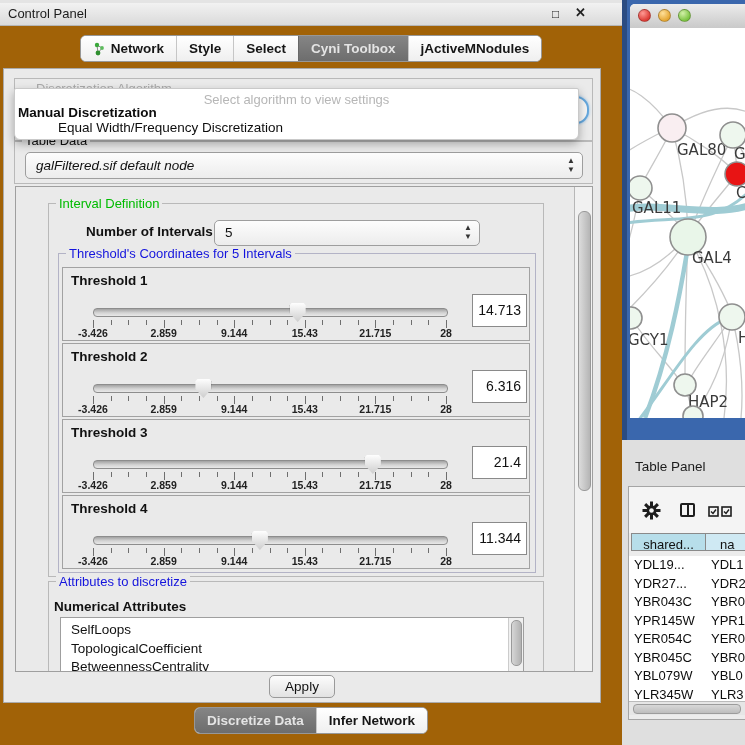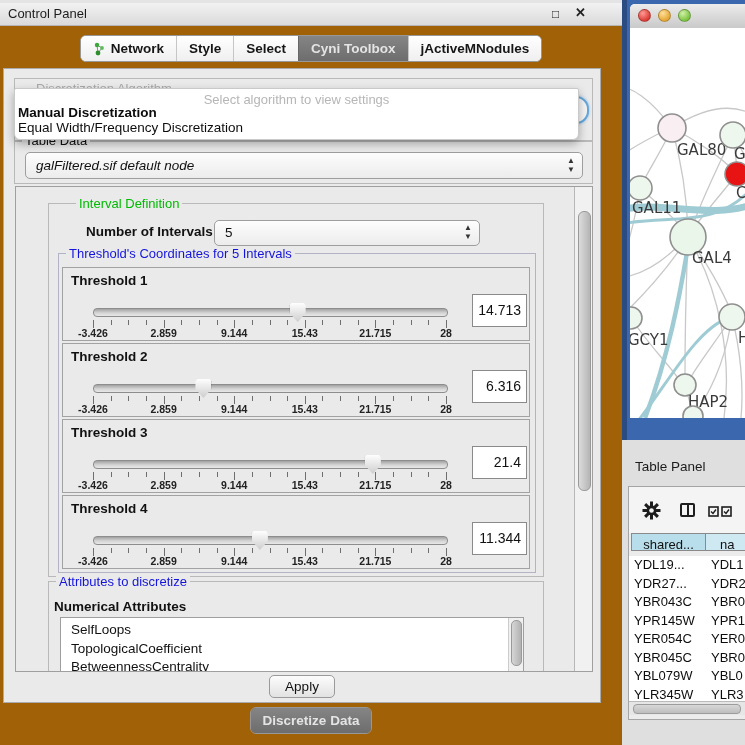--- a/index.html
+++ b/index.html
@@ -36,21 +36,21 @@
   #algo-label{left:18px;top:2px;color:#a9a9a9;background:transparent;}
   #algo-combo{position:absolute;left:19px;top:27px;width:562px;height:24px;border-radius:13px;
     border:2px solid #65a7dc;background:#f5f5f5;box-shadow:0 0 3px #8abbe6;}
 
   
   #popup{position:absolute;left:10px;top:19px;width:563px;height:50px;background:#fff;
     border:1px solid #c9c9c9;border-radius:2px 2px 6px 6px;box-shadow:0 4px 10px rgba(0,0,0,0.3);z-index:6;}
   #popup-hint{position:absolute;left:0;top:3px;width:100%;text-align:center;color:#b6b6b6;font-size:13px;}
   .popup-item{position:absolute;left:3px;font-size:13.5px;color:#0d0d0d;white-space:nowrap;}
   #popup-item-0{top:16px;font-weight:700;}
-  #popup-item-1{top:31px;}
+  #popup-item-1{top:31px;margin-left:40px;}
 
   
   #tabledata-group{left:10px;top:71px;width:577px;height:42px;}
   #tabledata-label{left:18px;top:64px;color:#111;}
   .combo{position:absolute;background:linear-gradient(#fdfdfd,#ececec);border:1px solid #9e9e9e;
     border-radius:5px;font-size:13.5px;color:#111;}
   .combo .cval{position:absolute;left:10px;top:0;line-height:24px;white-space:nowrap;}
   .stepper{position:absolute;right:7px;top:2px;display:flex;flex-direction:column;align-items:center;}
   .stepper span{font-size:8px;line-height:9px;color:#333;}
   #tabledata-combo{left:21px;top:83px;width:556px;height:25px;font-style:italic;}
@@ -201,21 +201,21 @@
         <span class="cval">galFiltered.sif default node</span>
         <span class="stepper" style="top:3px;">
             <span>▲</span>
             <span>▼</span>
           </span>
       </div>
 
       <div id="scroll-panel">
 
         <div id="iv-group" class="group"></div>
-        <span id="iv-label" class="group-label" style="position:absolute;margin-left:20px;">Interval Definition</span>
+        <span id="iv-label" class="group-label" style="position:absolute;">Interval Definition</span>
 
         <span id="ni-label">Number of Intervals</span>
         <div id="ni-combo" class="combo">
           <span class="cval">5</span>
           <span class="stepper">
               <span>▲</span>
               <span>▼</span>
             </span>
         </div>
 
@@ -396,20 +396,23 @@
           </div>
       </div>
 
       <div id="apply-btn">Apply</div>
     </div>
 
     <div id="tabbar-bottom">
       <div class="seg">
         <div class="s sel">
             <span>Discretize Data</span>
+          </div>
+        <div class="s">
+            <span>Infer Network</span>
           </div>
       </div>
     </div>
   </div>
 
   <div id="right">
     <div id="blue-frame"></div>
 
     <div id="net-window">
       <div id="net-titlebar">

